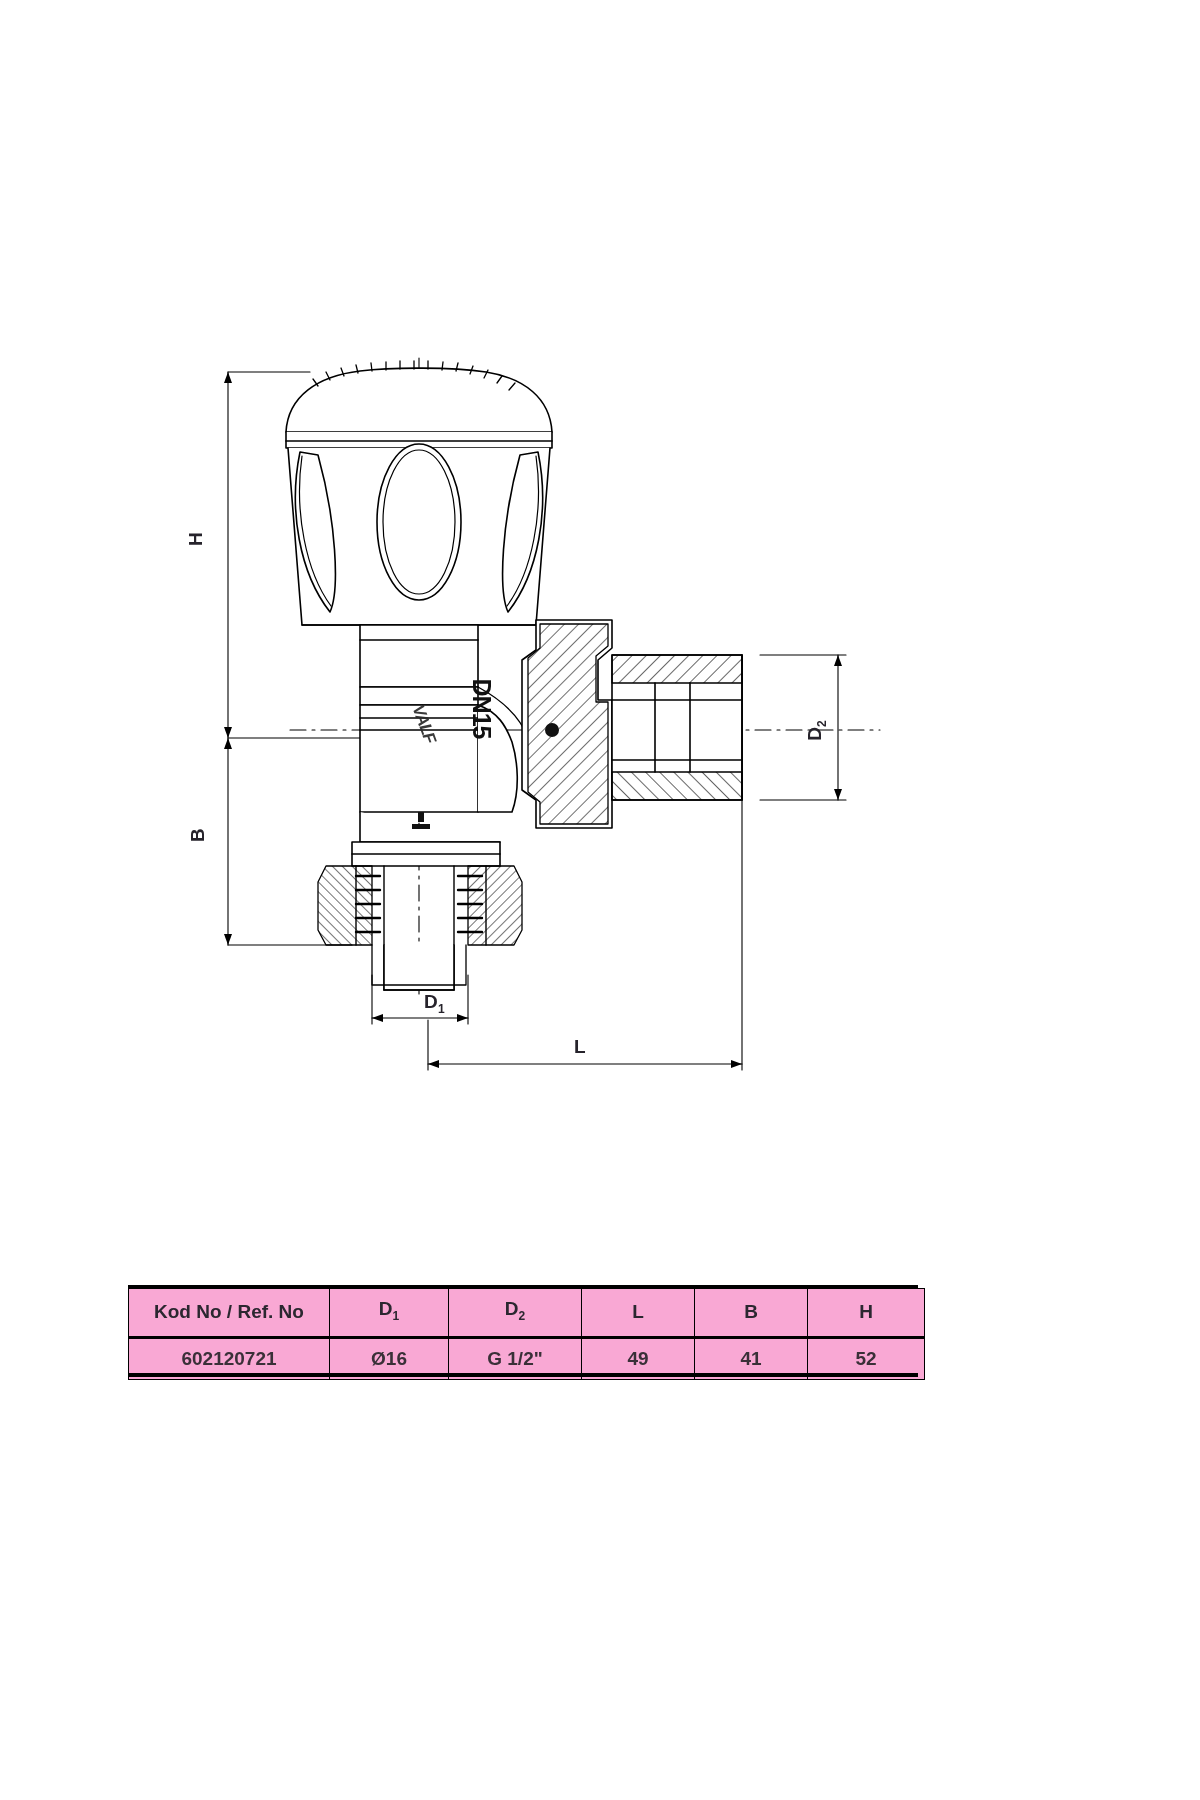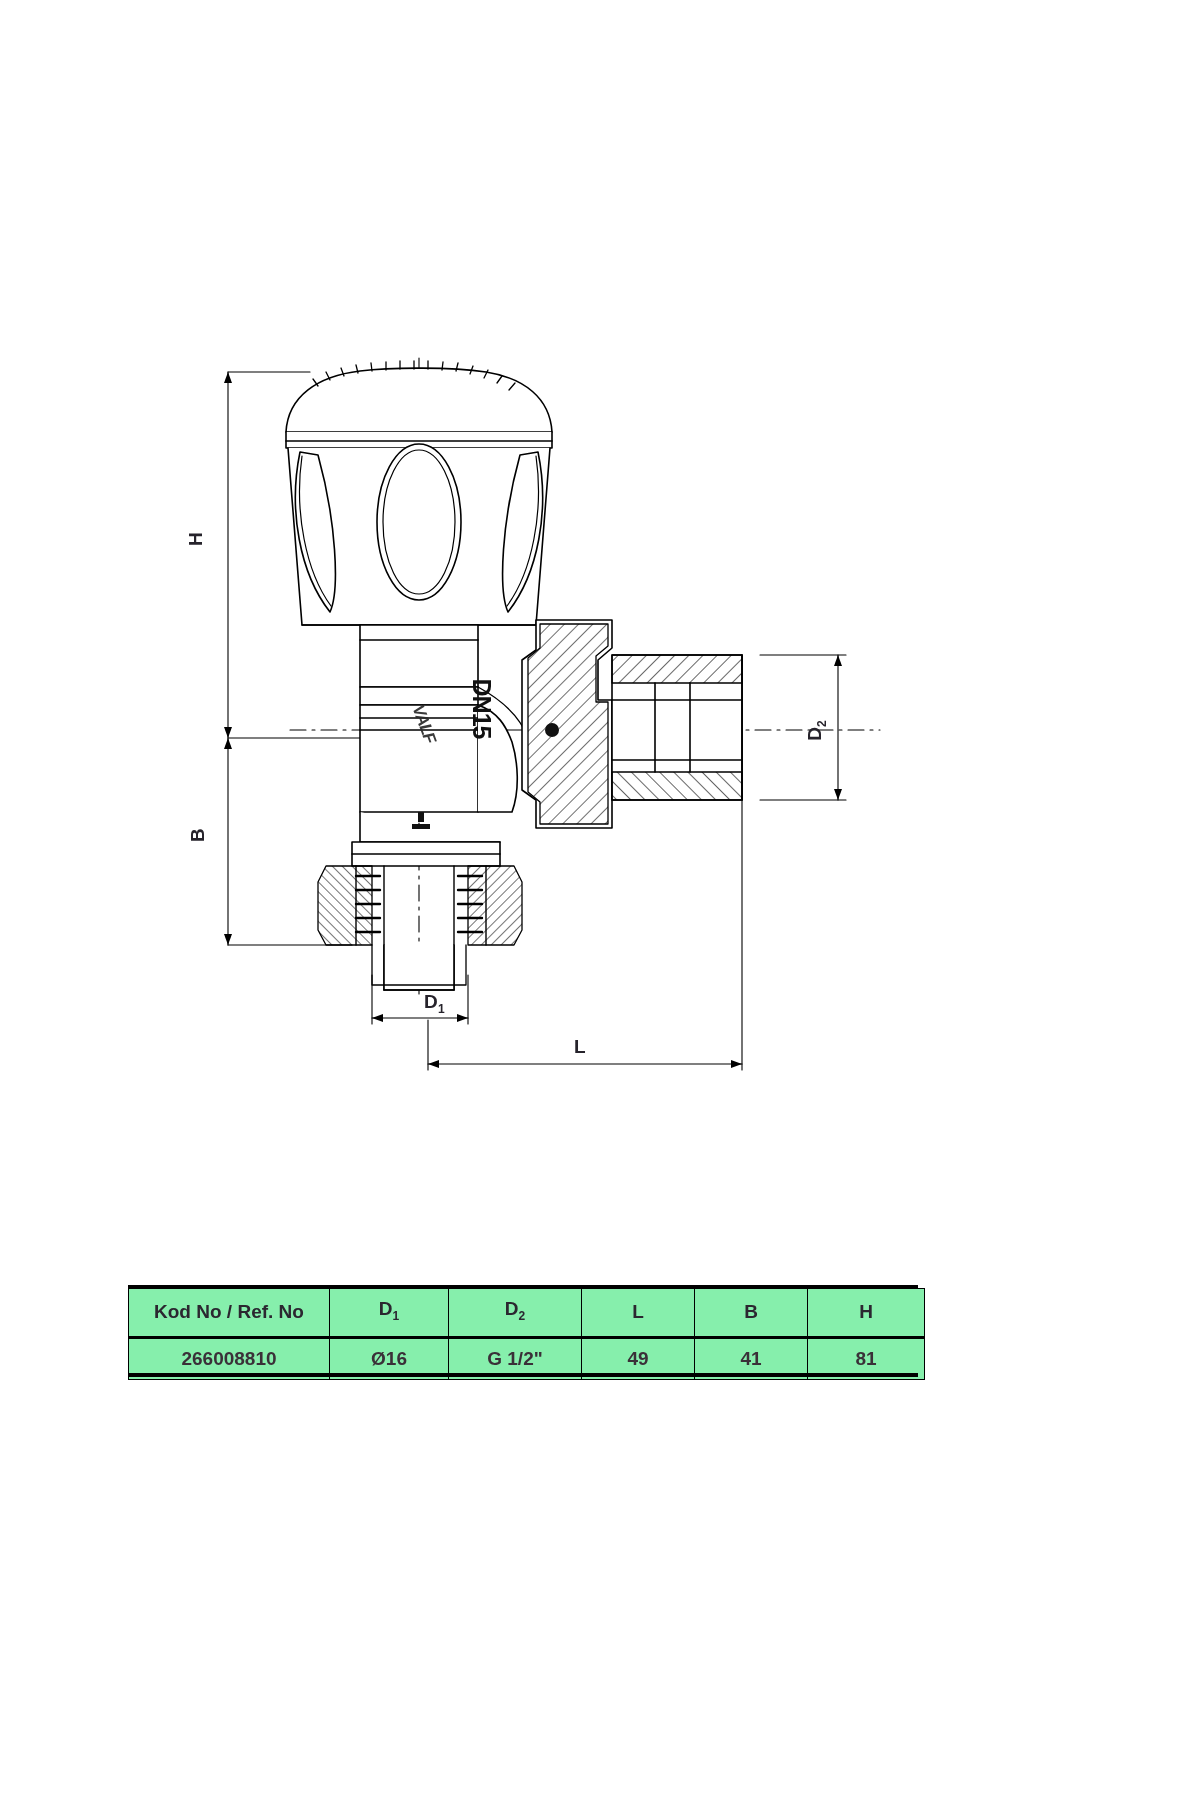--- a/index.html
+++ b/index.html
@@ -86,21 +86,21 @@
   #spec-table-wrap {
     position: absolute;
     left: 128px;
     top: 1288px;
     width: 790px;
   }
   table.spec {
     border-collapse: collapse;
     width: 790px;
     table-layout: fixed;
-    background: #86efac;
+    background: #f9a8d4;
     padding-left: 8px;
   }
   table.spec th,
   table.spec td {
     border: 1.6px solid #000000;
     text-align: center;
     font-family: "Liberation Sans", sans-serif;
     font-size: 19px;
     font-weight: 700;
     color: #2b2730;
@@ -365,25 +365,25 @@
           <th class="col-b">
             <span>B</span>
           </th>
           <th class="col-h">
             <span>H</span>
           </th>
         </tr>
       </thead>
       <tbody>
         <tr class="data">
-          <td>266008810</td>
+          <td>602120721</td>
           <td>Ø16</td>
           <td>G 1/2"</td>
           <td>49</td>
           <td>41</td>
-          <td>81</td>
+          <td>52</td>
         </tr>
       </tbody>
     </table>
   </div>
   <div id="spec-bottom-rule"></div>
 
 </div>
 
 </body></html>

